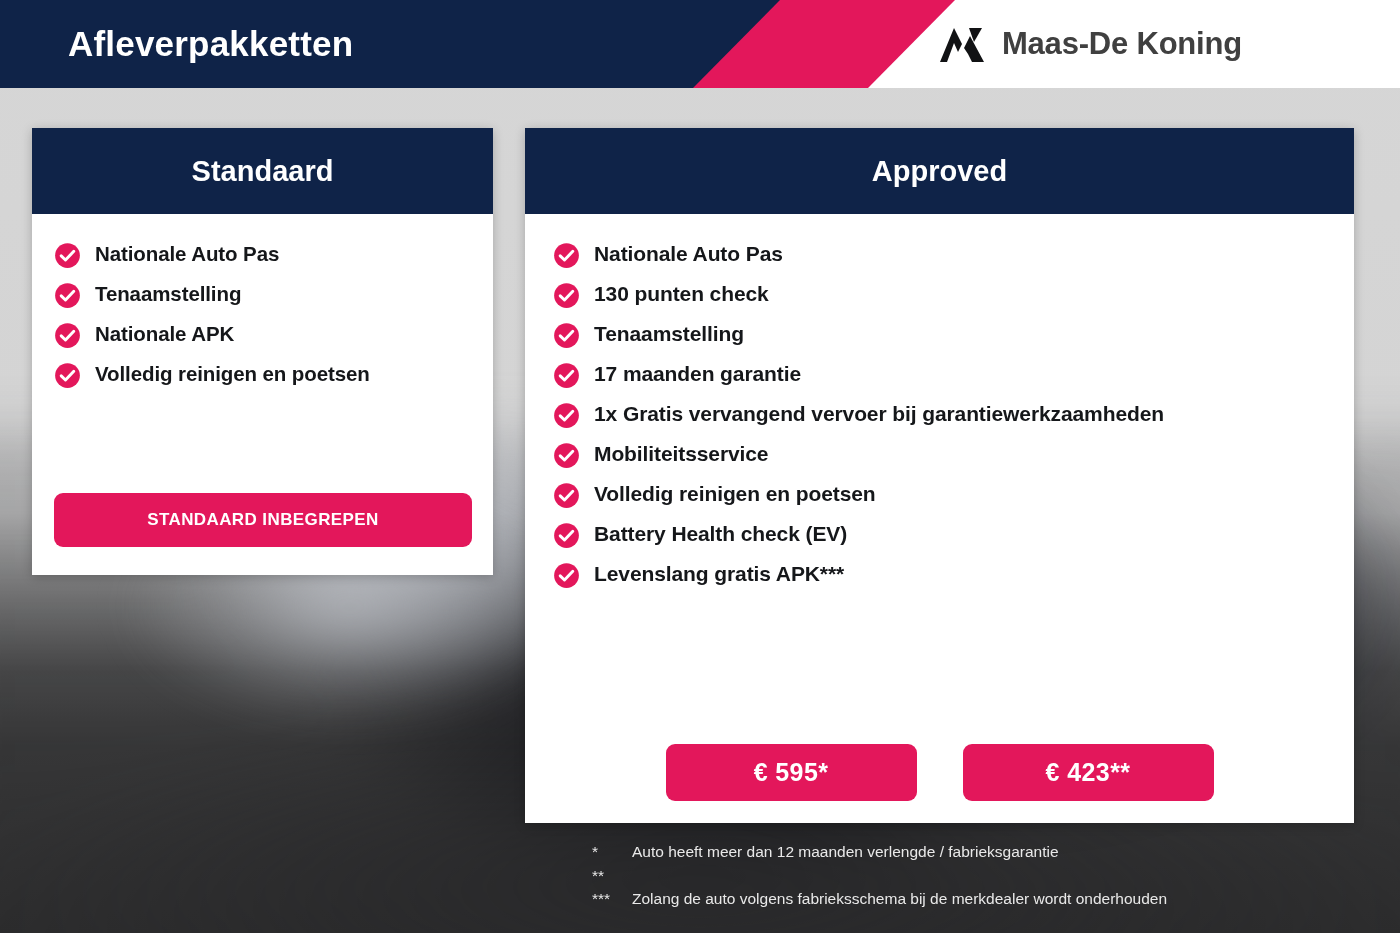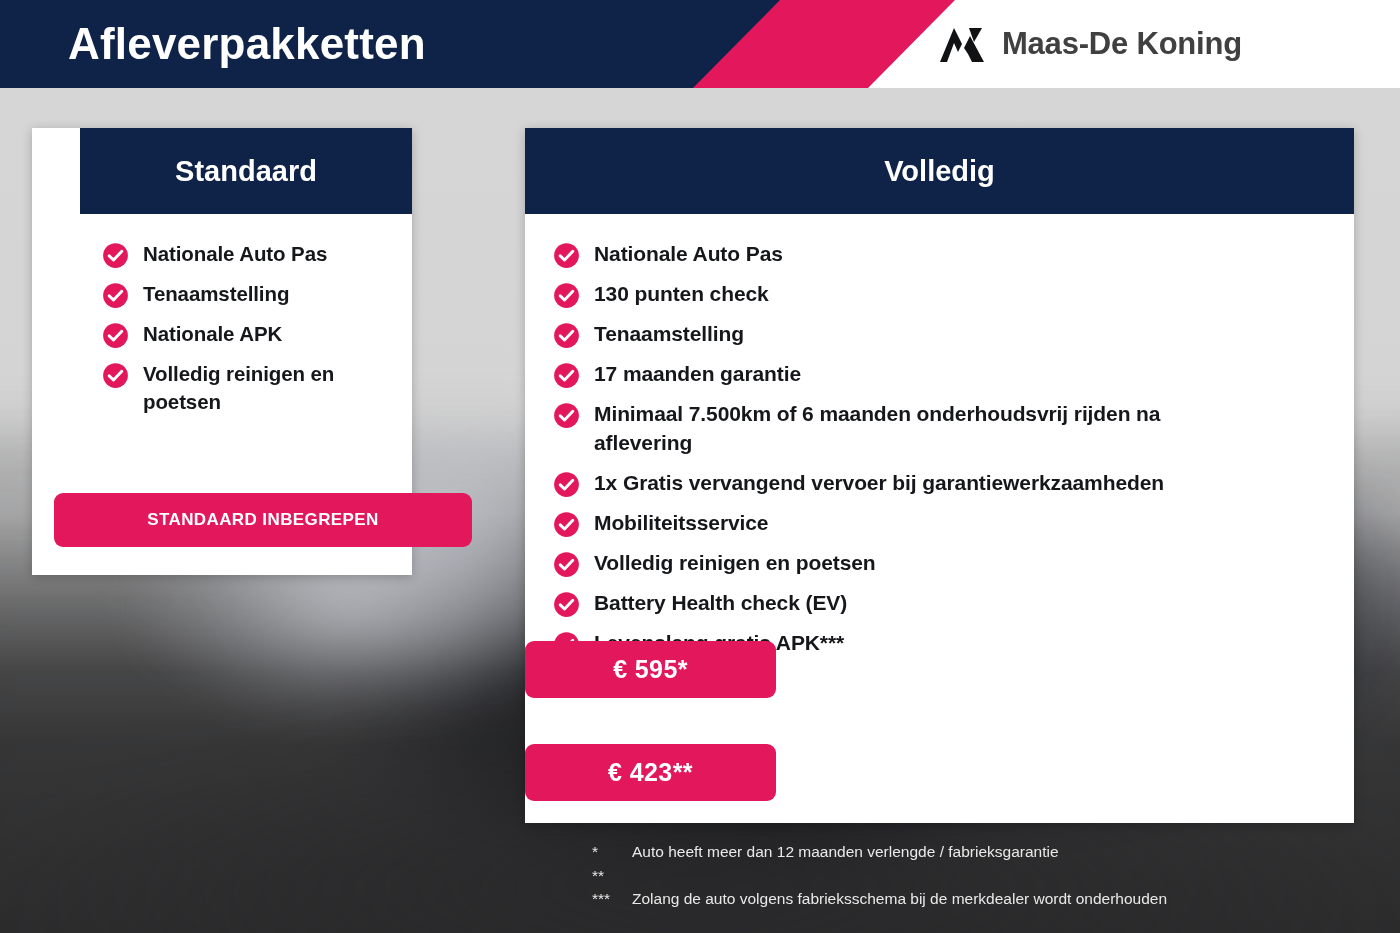--- a/index.html
+++ b/index.html
@@ -52,21 +52,21 @@
     clip-path: polygon(0 0, 880px 0, 793px 88px, 0 88px);
   }
   .header-pink {
     position:absolute; left:0; top:0; height:88px; width:955px;
     background:#e3175b;
     clip-path: polygon(780px 0, 955px 0, 868px 88px, 693px 88px);
   }
   .header-title {
     position:absolute; left:68px; top:0; height:88px;
     display:flex; align-items:center;
-    color:#ffffff; font-size:44px; font-weight:bold; letter-spacing:.2px;
+    color:#ffffff; font-size:35px; font-weight:bold; letter-spacing:.2px;
   }
   .brand {
     position:absolute; right:158px; top:0; height:88px;
     display:flex; align-items:center; gap:16px;
   }
   .brand-mark { width:48px; height:40px; display:block; }
   .brand-name {
     font-size:31px; font-weight:bold; color:#404040; letter-spacing:-.2px;
   }
 
@@ -75,31 +75,31 @@
     position:absolute; z-index:4;
     background:#ffffff;
     box-shadow:0 2px 10px rgba(0,0,0,.22);
   }
   .card-head {
     background:#0f2348; color:#ffffff;
     display:flex; align-items:center; justify-content:center;
     font-weight:bold;
   }
 
-  #card-standaard { left:32px; top:128px; width:380px; height:447px;padding-left:48px; }
+  #card-standaard { left:32px; top:128px; width:461px; height:447px; }
   #card-standaard .card-head { height:86px; font-size:29px; }
   #card-approved { left:525px; top:128px; width:829px; height:695px; }
   #card-approved .card-head { height:86px; font-size:29px; }
 
   ul.feature-list { list-style:none; }
   #card-standaard ul.feature-list { padding:26px 0 0 22px; }
   #card-approved  ul.feature-list { padding:26px 0 0 28px; }
 
   .feature-item {
-    display:flex; align-items:flex-start; gap:14px;
+    display:flex; align-items:center; gap:14px;
     margin-bottom:11px;
   }
   .check-icon {
     flex:0 0 auto; width:27px; height:27px; margin-top:2px;
     display:block;
   }
   .feature-text {
     font-size:20.5px; font-weight:bold; color:#15171a;
     line-height:1.38; letter-spacing:-.1px;
   }
@@ -111,21 +111,21 @@
     font-weight:bold; letter-spacing:.4px;
     display:flex; align-items:center; justify-content:center;
     cursor:pointer;
   }
   #standaard-included-button {
     position:absolute; left:22px; bottom:28px;
     width:418px; height:54px; font-size:17px;
   }
   .price-row {
     position:absolute; left:0; right:0; bottom:22px;
-    display:flex; justify-content:center; gap:46px;flex-direction:column;
+    display:flex; justify-content:center; gap:46px;
   }
   .price-btn { width:251px; height:57px; font-size:25px; }
 
   
   .footnotes {
     position:absolute; left:592px; top:840px; z-index:6;
     color:#e9e9e9; font-size:15.5px; line-height:1.52;
   }
   .footnote-row { display:flex; }
   .fn-marker { width:40px; flex:0 0 40px; }
@@ -188,21 +188,21 @@
         <path d="M6.4 12.3 L10.2 16 L17.6 8.3" fill="none" stroke="#ffffff" stroke-width="2.6" stroke-linecap="round" stroke-linejoin="round"></path>
       </svg>
       <span class="feature-text">Volledig reinigen en poetsen</span>
     </li>
   </ul>
 
   <button class="pink-btn" id="standaard-included-button">STANDAARD INBEGREPEN</button>
 </div>
 
 <div class="card" id="card-approved">
-  <div class="card-head">Volledig</div>
+  <div class="card-head">Approved</div>
 
   <ul class="feature-list">
     <li class="feature-item">
       <svg class="check-icon" viewBox="0 0 24 24">
         <circle cx="12" cy="12" r="11" fill="#e3175b"></circle>
         <path d="M6.4 12.3 L10.2 16 L17.6 8.3" fill="none" stroke="#ffffff" stroke-width="2.6" stroke-linecap="round" stroke-linejoin="round"></path>
       </svg>
       <span class="feature-text">Nationale Auto Pas</span>
     </li>
     <li class="feature-item">
@@ -218,27 +218,20 @@
         <path d="M6.4 12.3 L10.2 16 L17.6 8.3" fill="none" stroke="#ffffff" stroke-width="2.6" stroke-linecap="round" stroke-linejoin="round"></path>
       </svg>
       <span class="feature-text">Tenaamstelling</span>
     </li>
     <li class="feature-item">
       <svg class="check-icon" viewBox="0 0 24 24">
         <circle cx="12" cy="12" r="11" fill="#e3175b"></circle>
         <path d="M6.4 12.3 L10.2 16 L17.6 8.3" fill="none" stroke="#ffffff" stroke-width="2.6" stroke-linecap="round" stroke-linejoin="round"></path>
       </svg>
       <span class="feature-text">17 maanden garantie</span>
-    </li>
-    <li class="feature-item">
-      <svg class="check-icon" viewBox="0 0 24 24">
-        <circle cx="12" cy="12" r="11" fill="#e3175b"></circle>
-        <path d="M6.4 12.3 L10.2 16 L17.6 8.3" fill="none" stroke="#ffffff" stroke-width="2.6" stroke-linecap="round" stroke-linejoin="round"></path>
-      </svg>
-      <span class="feature-text" style="max-width:640px;">Minimaal 7.500km of 6 maanden onderhoudsvrij rijden na aflevering</span>
     </li>
     <li class="feature-item">
       <svg class="check-icon" viewBox="0 0 24 24">
         <circle cx="12" cy="12" r="11" fill="#e3175b"></circle>
         <path d="M6.4 12.3 L10.2 16 L17.6 8.3" fill="none" stroke="#ffffff" stroke-width="2.6" stroke-linecap="round" stroke-linejoin="round"></path>
       </svg>
       <span class="feature-text">1x Gratis vervangend vervoer bij garantiewerkzaamheden</span>
     </li>
     <li class="feature-item">
       <svg class="check-icon" viewBox="0 0 24 24">

